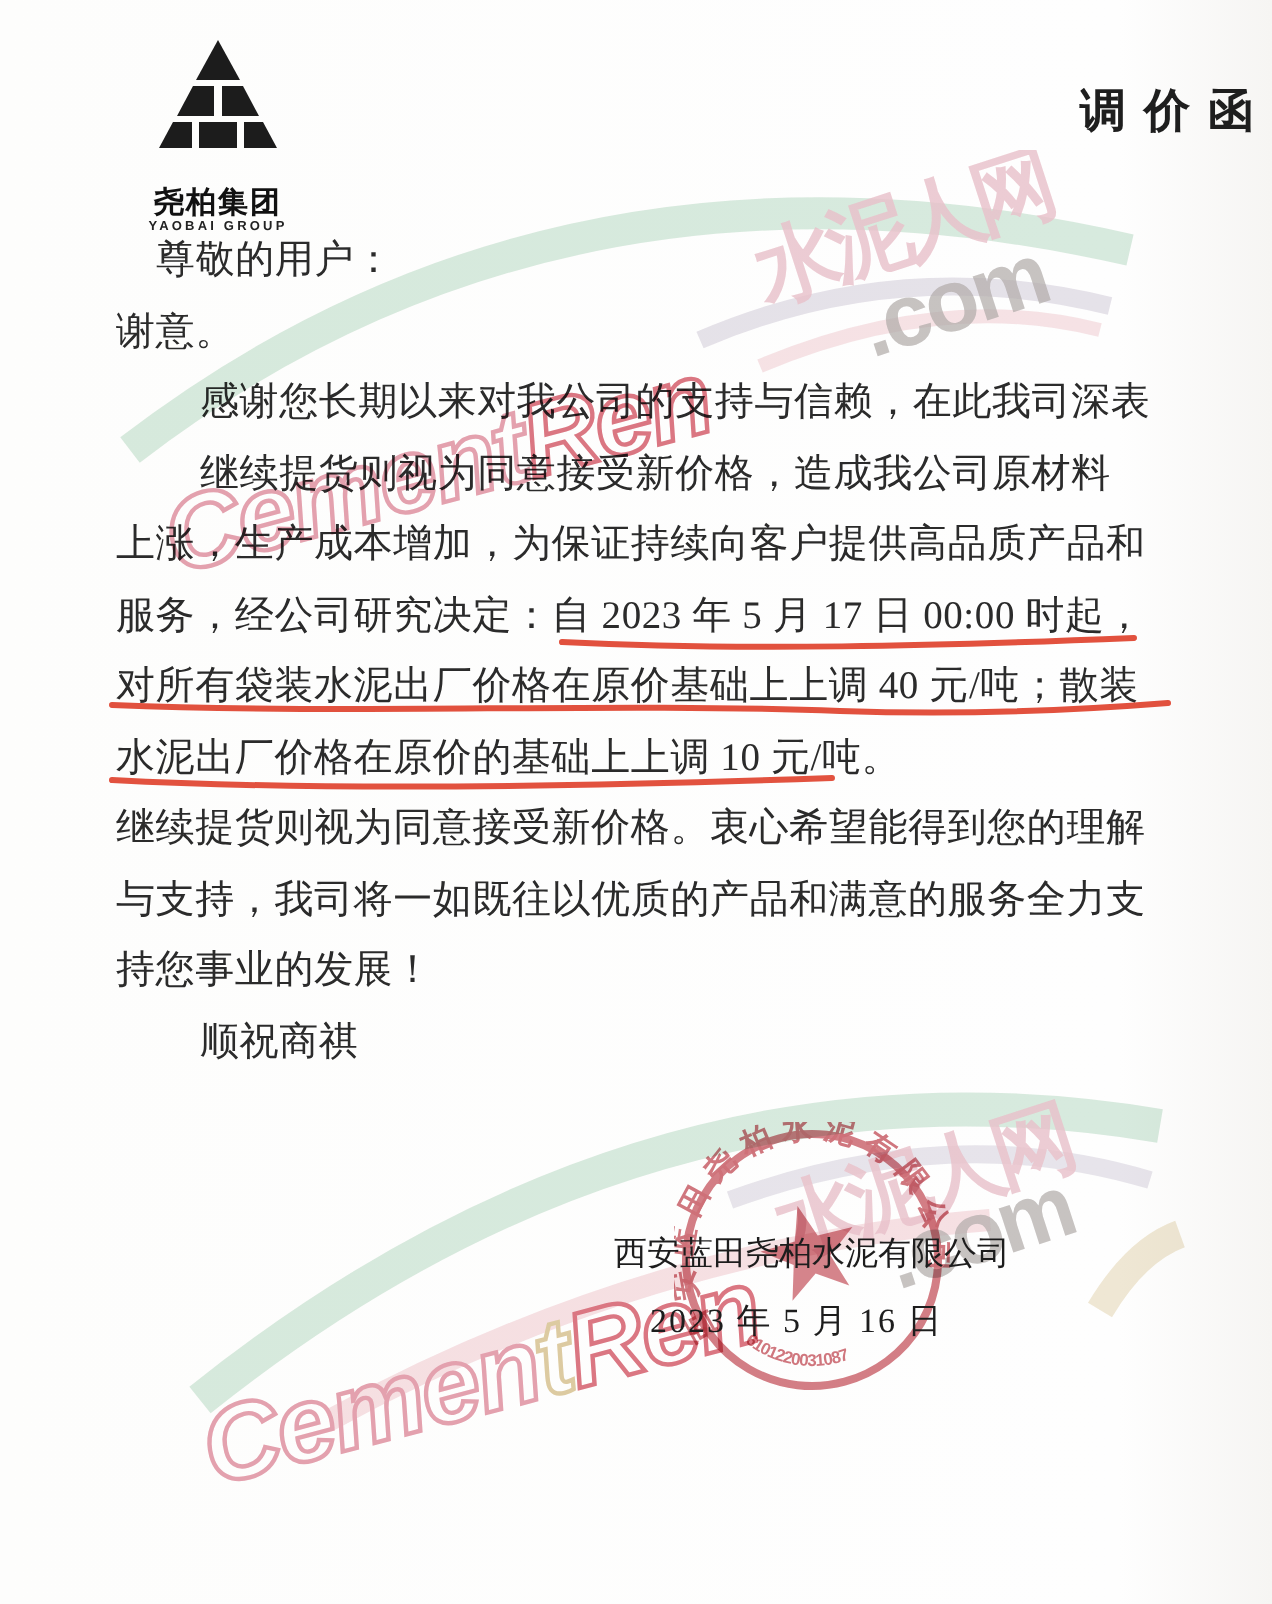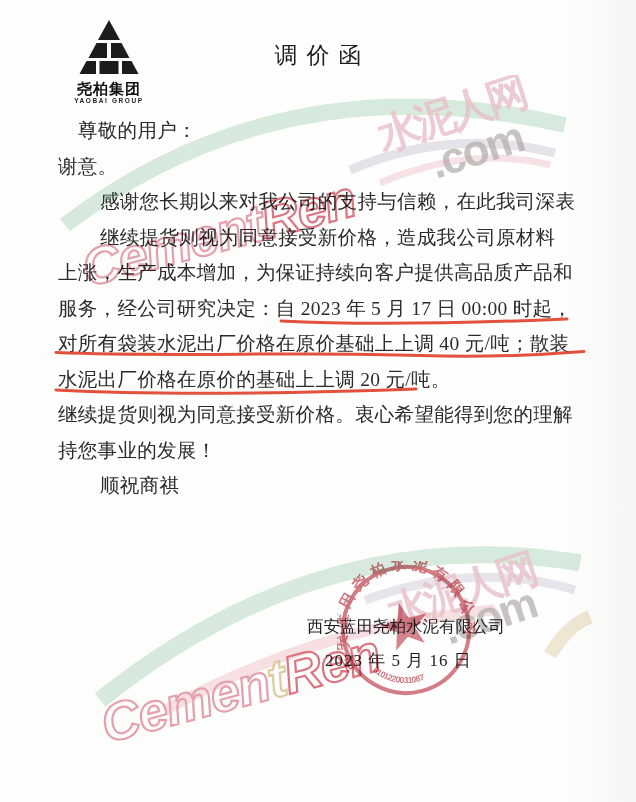--- a/index.html
+++ b/index.html
@@ -5,26 +5,26 @@
   html,body{margin:0;padding:0;background:#e9e9e9;}
   .page{
     position:relative;width:636px;height:802px;margin:0 auto;overflow:hidden;
     background:linear-gradient(to right,#fdfdfc 0%,#fefefe 88%,#f6f5f3 100%);
     font-family:"Liberation Serif","DejaVu Serif",serif;color:#2b2b2b;
   }
   
   .logo{position:absolute;left:69px;top:18px;width:80px;text-align:center;}
   .logo svg{display:block;margin:0 auto;}
   .logo-cn{font-family:"Liberation Sans","DejaVu Sans",sans-serif;font-weight:bold;
-           font-size:15px;letter-spacing:1px;color:#111;line-height:16px;margin-top:5px;}
+           font-size:15px;letter-spacing:1px;color:#111;line-height:16px;margin-top:18px;}
   .logo-en{font-family:"Liberation Sans","DejaVu Sans",sans-serif;font-weight:bold;
            font-size:6.5px;letter-spacing:1.6px;color:#222;line-height:8px;}
   
-  .title{position:absolute;top:40px;left:0;right:0;text-align:center;
-         font-size:23px;font-weight:normal;letter-spacing:9px;text-indent:9px;color:#1e1e1e;}
+  .title{position:absolute;top:40px;left:0;right:0;text-align:right;
+         font-size:23px;font-weight:bold;letter-spacing:9px;text-indent:9px;color:#1e1e1e;}
   
   .body-text{position:absolute;left:58px;top:113px;width:522px;font-size:19.5px;
              letter-spacing:.3px;}
   .bline{height:35.5px;line-height:35.5px;white-space:nowrap;}
   .ind{padding-left:42px;}
   .ind1{padding-left:20px;}
   
   .sig-company{position:absolute;top:616px;left:300px;width:212px;text-align:center;
                font-size:16.5px;color:#1d1d1d;z-index:6;}
   .sig-date{position:absolute;top:649px;left:325px;width:158px;
@@ -59,22 +59,23 @@
   <div class="title">调价函</div>
 
   <div class="body-text">
     <div class="bline ind1">尊敬的用户：</div>
     <div class="bline">谢意。</div>
     <div class="bline ind">感谢您长期以来对我公司的支持与信赖，在此我司深表</div>
     <div class="bline ind">继续提货则视为同意接受新价格，造成我公司原材料</div>
     <div class="bline">上涨，生产成本增加，为保证持续向客户提供高品质产品和</div>
     <div class="bline">服务，经公司研究决定：自 2023 年 5 月 17 日 00:00 时起，</div>
     <div class="bline">对所有袋装水泥出厂价格在原价基础上上调 40 元/吨；散装</div>
-    <div class="bline">水泥出厂价格在原价的基础上上调 20 元/吨。</div>
+    <div class="bline">水泥出厂价格在原价的基础上上调 10 元/吨。</div>
     <div class="bline">继续提货则视为同意接受新价格。衷心希望能得到您的理解</div>
+    <div class="bline">与支持，我司将一如既往以优质的产品和满意的服务全力支</div>
     <div class="bline">持您事业的发展！</div>
     <div class="bline ind">顺祝商祺</div>
   </div>
 
   <svg class="overlay" width="636" height="802" viewBox="0 0 636 802">
     <g fill="none" stroke-width="3" stroke-linecap="round" opacity="0.9" stroke="#df3f2a">
       <path d="M 281,321 C 370,325.5 470,323 567,319"></path>
       <path d="M 56,352.5 C 180,357.5 300,351 420,355.5 C 480,357.5 540,355 584,351.5"></path>
       <path d="M 56,390 C 160,395.5 290,393.5 416,389"></path>
     </g>

